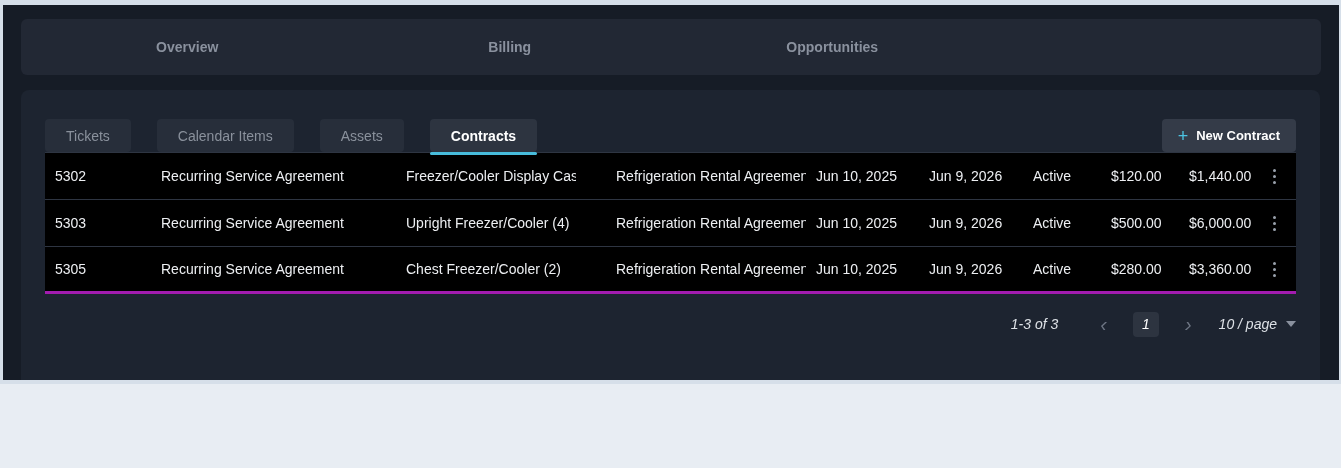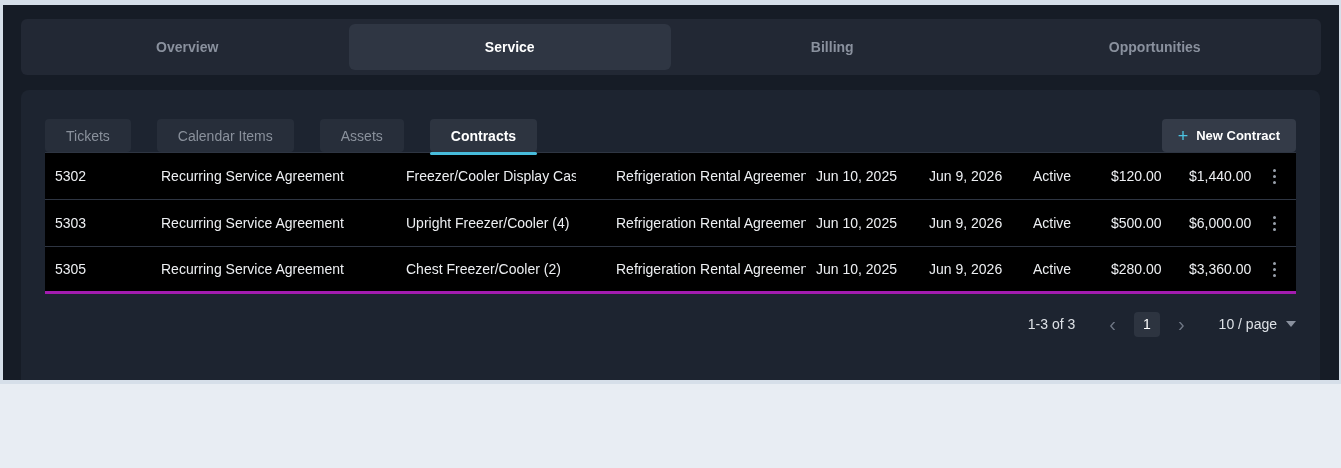--- a/index.html
+++ b/index.html
@@ -89,51 +89,50 @@
   .trow:last-child { border-bottom:3px solid #a21caf; height:48px; }
   .trow .cell { padding-left:10px; white-space:nowrap; overflow:hidden; }
   .trow .cell:nth-child(3), .trow .cell:nth-child(4) { padding-left:40px; }
   .actions { display:flex; justify-content:center; align-items:center; }
   .dots { display:flex; flex-direction:column; gap:3px; padding:6px; cursor:pointer; }
   .dots i { width:3px; height:3px; border-radius:50%; background:#99A1AC; }
   
   .pager {
     margin-top:15px; height:30px;
     display:flex; align-items:center; justify-content:flex-end;
-    gap:14px;
-    color:#DDE1E6; font-size:14px;
+    gap:22px;
+    color:#DDE1E6; font-size:14px;font-style:italic;
   }
   .pager .range { margin-right:16px; }
   .chev {
     color:#6E7684; font-size:20px; line-height:1;
     cursor:pointer; padding:0 4px; user-select:none;
   }
   .pagebox {
     box-sizing:border-box;
     min-width:26px; height:25px;
     background:#2D3440; border-radius:4px;
     display:flex; align-items:center; justify-content:center;
     color:#FFFFFF; font-size:14px; cursor:pointer;
   }
-  .psize { display:flex; align-items:center; gap:9px; margin-left:16px; cursor:pointer; }
+  .psize { display:flex; align-items:center; gap:9px; margin-left:1px; cursor:pointer; }
   .caret {
     width:0; height:0;
     border-left:5px solid transparent;
     border-right:5px solid transparent;
     border-top:6px solid #8A919E;
   }
 </style>
 </head>
 <body>
 
 <div class="frame">
 
   <div class="topbar">
     <div class="top-tab">Overview</div>
-    <div class="top-tab active">Service</div>
     <div class="top-tab">Billing</div>
     <div class="top-tab">Opportunities</div>
   </div>
 
   <div class="panel">
 
     <div class="subbar">
       <div class="subtab">Tickets</div>
       <div class="subtab">Calendar Items</div>
       <div class="subtab">Assets</div>

